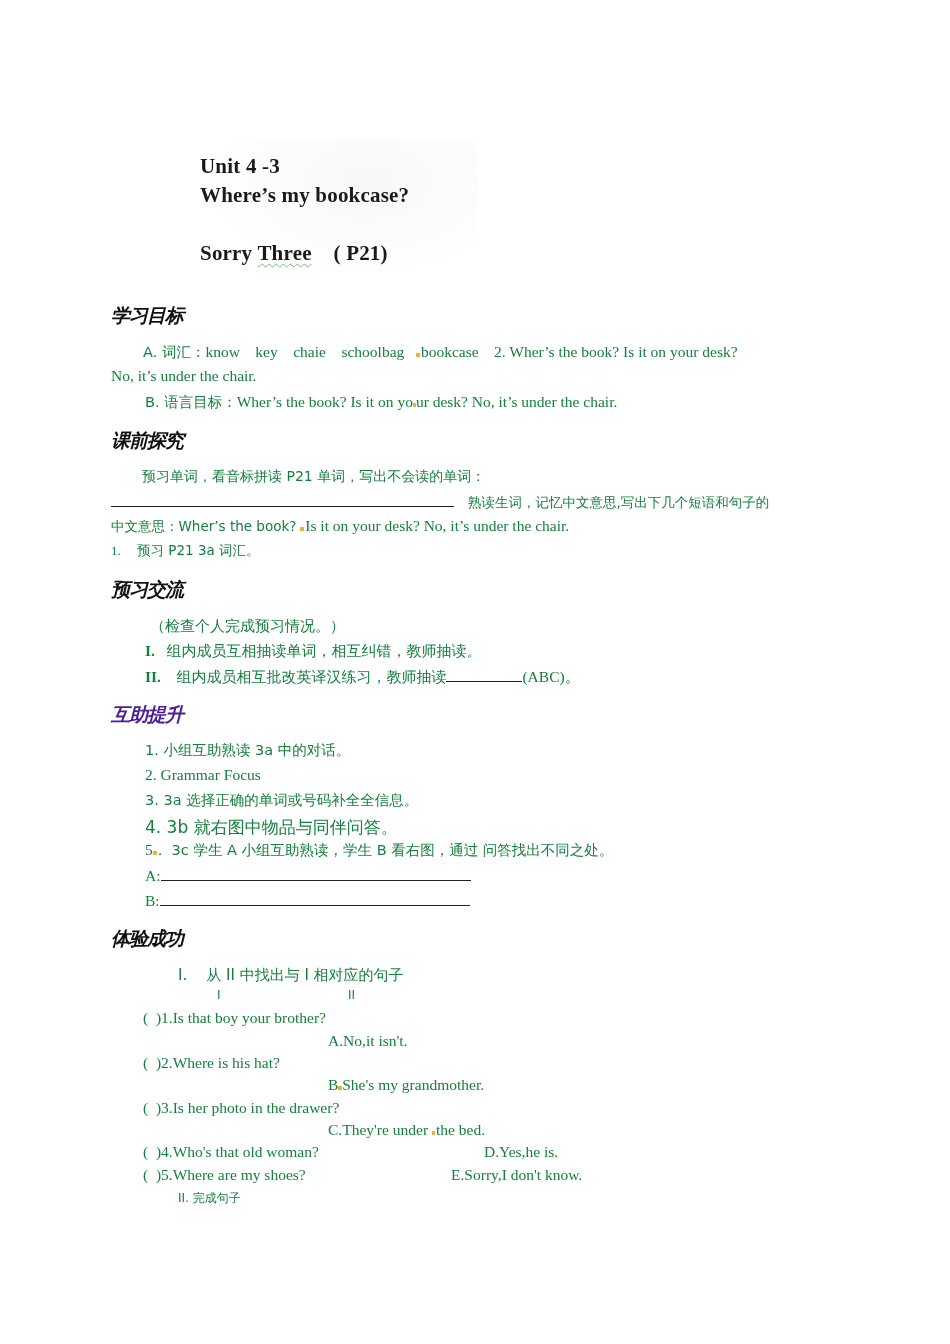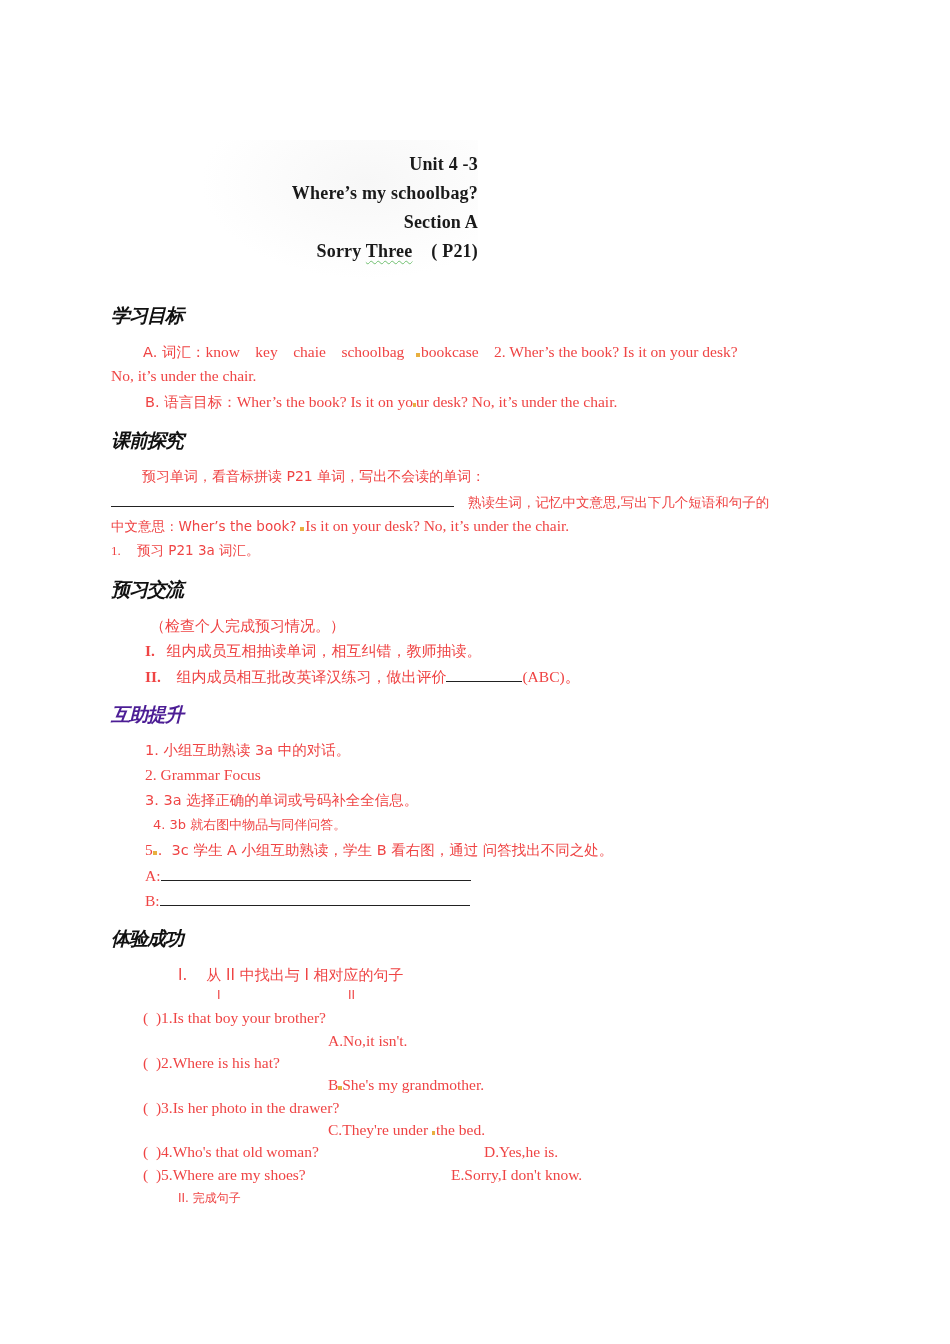--- a/index.html
+++ b/index.html
@@ -22,24 +22,24 @@
       left: 200px;
       top: 140px;
       width: 278px;
       height: 140px;
       background: radial-gradient(ellipse at 60% 30%, #f7f7f7 0%, #ffffff 70%);
     }
     .title-line {
       position: absolute;
       left: 0;
       width: 278px;
-      text-align: right;
+      text-align: left;
       font-family: "Liberation Serif", "DejaVu Serif", serif;
       font-weight: bold;
-      font-size: 18px;
+      font-size: 21px;
       color: #1a1a1a;
       letter-spacing: 0.2px;
     }
     .squiggle {
       text-decoration: underline wavy #6fbf6f;
       text-decoration-thickness: 1px;
       text-underline-offset: 3px;
     }
 
     .heading {
@@ -51,21 +51,21 @@
       font-size: 19px;
       color: #111;
       letter-spacing: -1px;
     }
     .heading.dim { color: #4c1d95; }
 
     .t {
       position: absolute;
       font-size: 15.5px;
       white-space: nowrap;
-      color: #ef4444;
+      color: #15803d;
     }
     .cn { font-family: "DejaVu Sans", "Liberation Sans", sans-serif; font-size: 14.5px; }
     .bold { font-weight: bold; }
     .mark {
       display: inline-block;
       width: 4px;
       height: 4px;
       background: #e8b040;
       vertical-align: baseline;
       margin-right: 1px;
@@ -75,22 +75,21 @@
       border-bottom: 1px solid #222;
       height: 14px;
       vertical-align: baseline;
     }
   </style>
 </head>
 <body>
 
 <div class="title-block">
   <div class="title-line" style="top:14px;">Unit 4 -3</div>
-  <div class="title-line" style="top:43px;">Where’s my schoolbag?</div>
-  <div class="title-line" style="top:72px;">Section A</div>
+  <div class="title-line" style="top:43px;">Where’s my bookcase?</div>
   <div class="title-line" style="top:101px;">
     <span>Sorry </span><span class="squiggle">Three</span><span style="white-space:pre;">    ( P21)</span>
   </div>
 </div>
 
 <div class="heading" style="top:303px;">学习目标</div>
 
 <div class="t" style="left:143px; top:343px;">
   <span class="cn">A. 词汇：</span><span style="white-space:pre;">know    key    chaie    schoolbag</span><span style="white-space:pre;">   </span><span class="mark"></span><span>bookcase</span><span style="white-space:pre;">    </span><span>2. Wher’s the book? Is it on your desk?</span>
 </div>
@@ -119,29 +118,29 @@
 
 <div class="heading" style="top:577px;">预习交流</div>
 
 <div class="t cn" style="left:150px; top:617px; font-size:15px;">（检查个人完成预习情况。）</div>
 
 <div class="t" style="left:145px; top:642px;">
   <span class="bold">I.</span><span style="white-space:pre;">   </span><span class="cn" style="font-size:15px;">组内成员互相抽读单词，相互纠错，教师抽读。</span>
 </div>
 
 <div class="t" style="left:145px; top:667px;">
-  <span class="bold">II.</span><span style="white-space:pre;">    </span><span class="cn" style="font-size:15px;">组内成员相互批改英译汉练习，做出评价</span><span class="blank" style="width:76px;"></span><span>(ABC)。</span>
+  <span class="bold">II.</span><span style="white-space:pre;">    </span><span class="cn" style="font-size:15px;">组内成员相互批改英译汉练习，教师抽读</span><span class="blank" style="width:76px;"></span><span>(ABC)。</span>
 </div>
 
 <div class="heading dim" style="top:702px;">互助提升</div>
 
 <div class="t cn" style="left:145px; top:741px; font-size:14.5px;">1. 小组互助熟读 3a 中的对话。</div>
 <div class="t" style="left:145px; top:766px;">2. Grammar Focus</div>
 <div class="t cn" style="left:145px; top:791px; font-size:14.5px;">3. 3a 选择正确的单词或号码补全全信息。</div>
-<div class="t cn" style="left:153px; top:816px; font-size:13px;">4. 3b 就右图中物品与同伴问答。</div>
+<div class="t cn" style="left:145px; top:816px; font-size:17px;">4. 3b 就右图中物品与同伴问答。</div>
 
 <div class="t" style="left:145px; top:841px;">
   <span>5</span><span class="mark"></span><span class="cn" style="font-size:14.5px; white-space:pre;">.  3c 学生 A 小组互助熟读，学生 B 看右图，通过 问答找出不同之处。</span>
 </div>
 
 <div class="t" style="left:145px; top:866px;">
   <span>A:</span><span class="blank" style="width:310px;"></span>
 </div>
 <div class="t" style="left:145px; top:891px;">
   <span>B:</span><span class="blank" style="width:310px;"></span>

